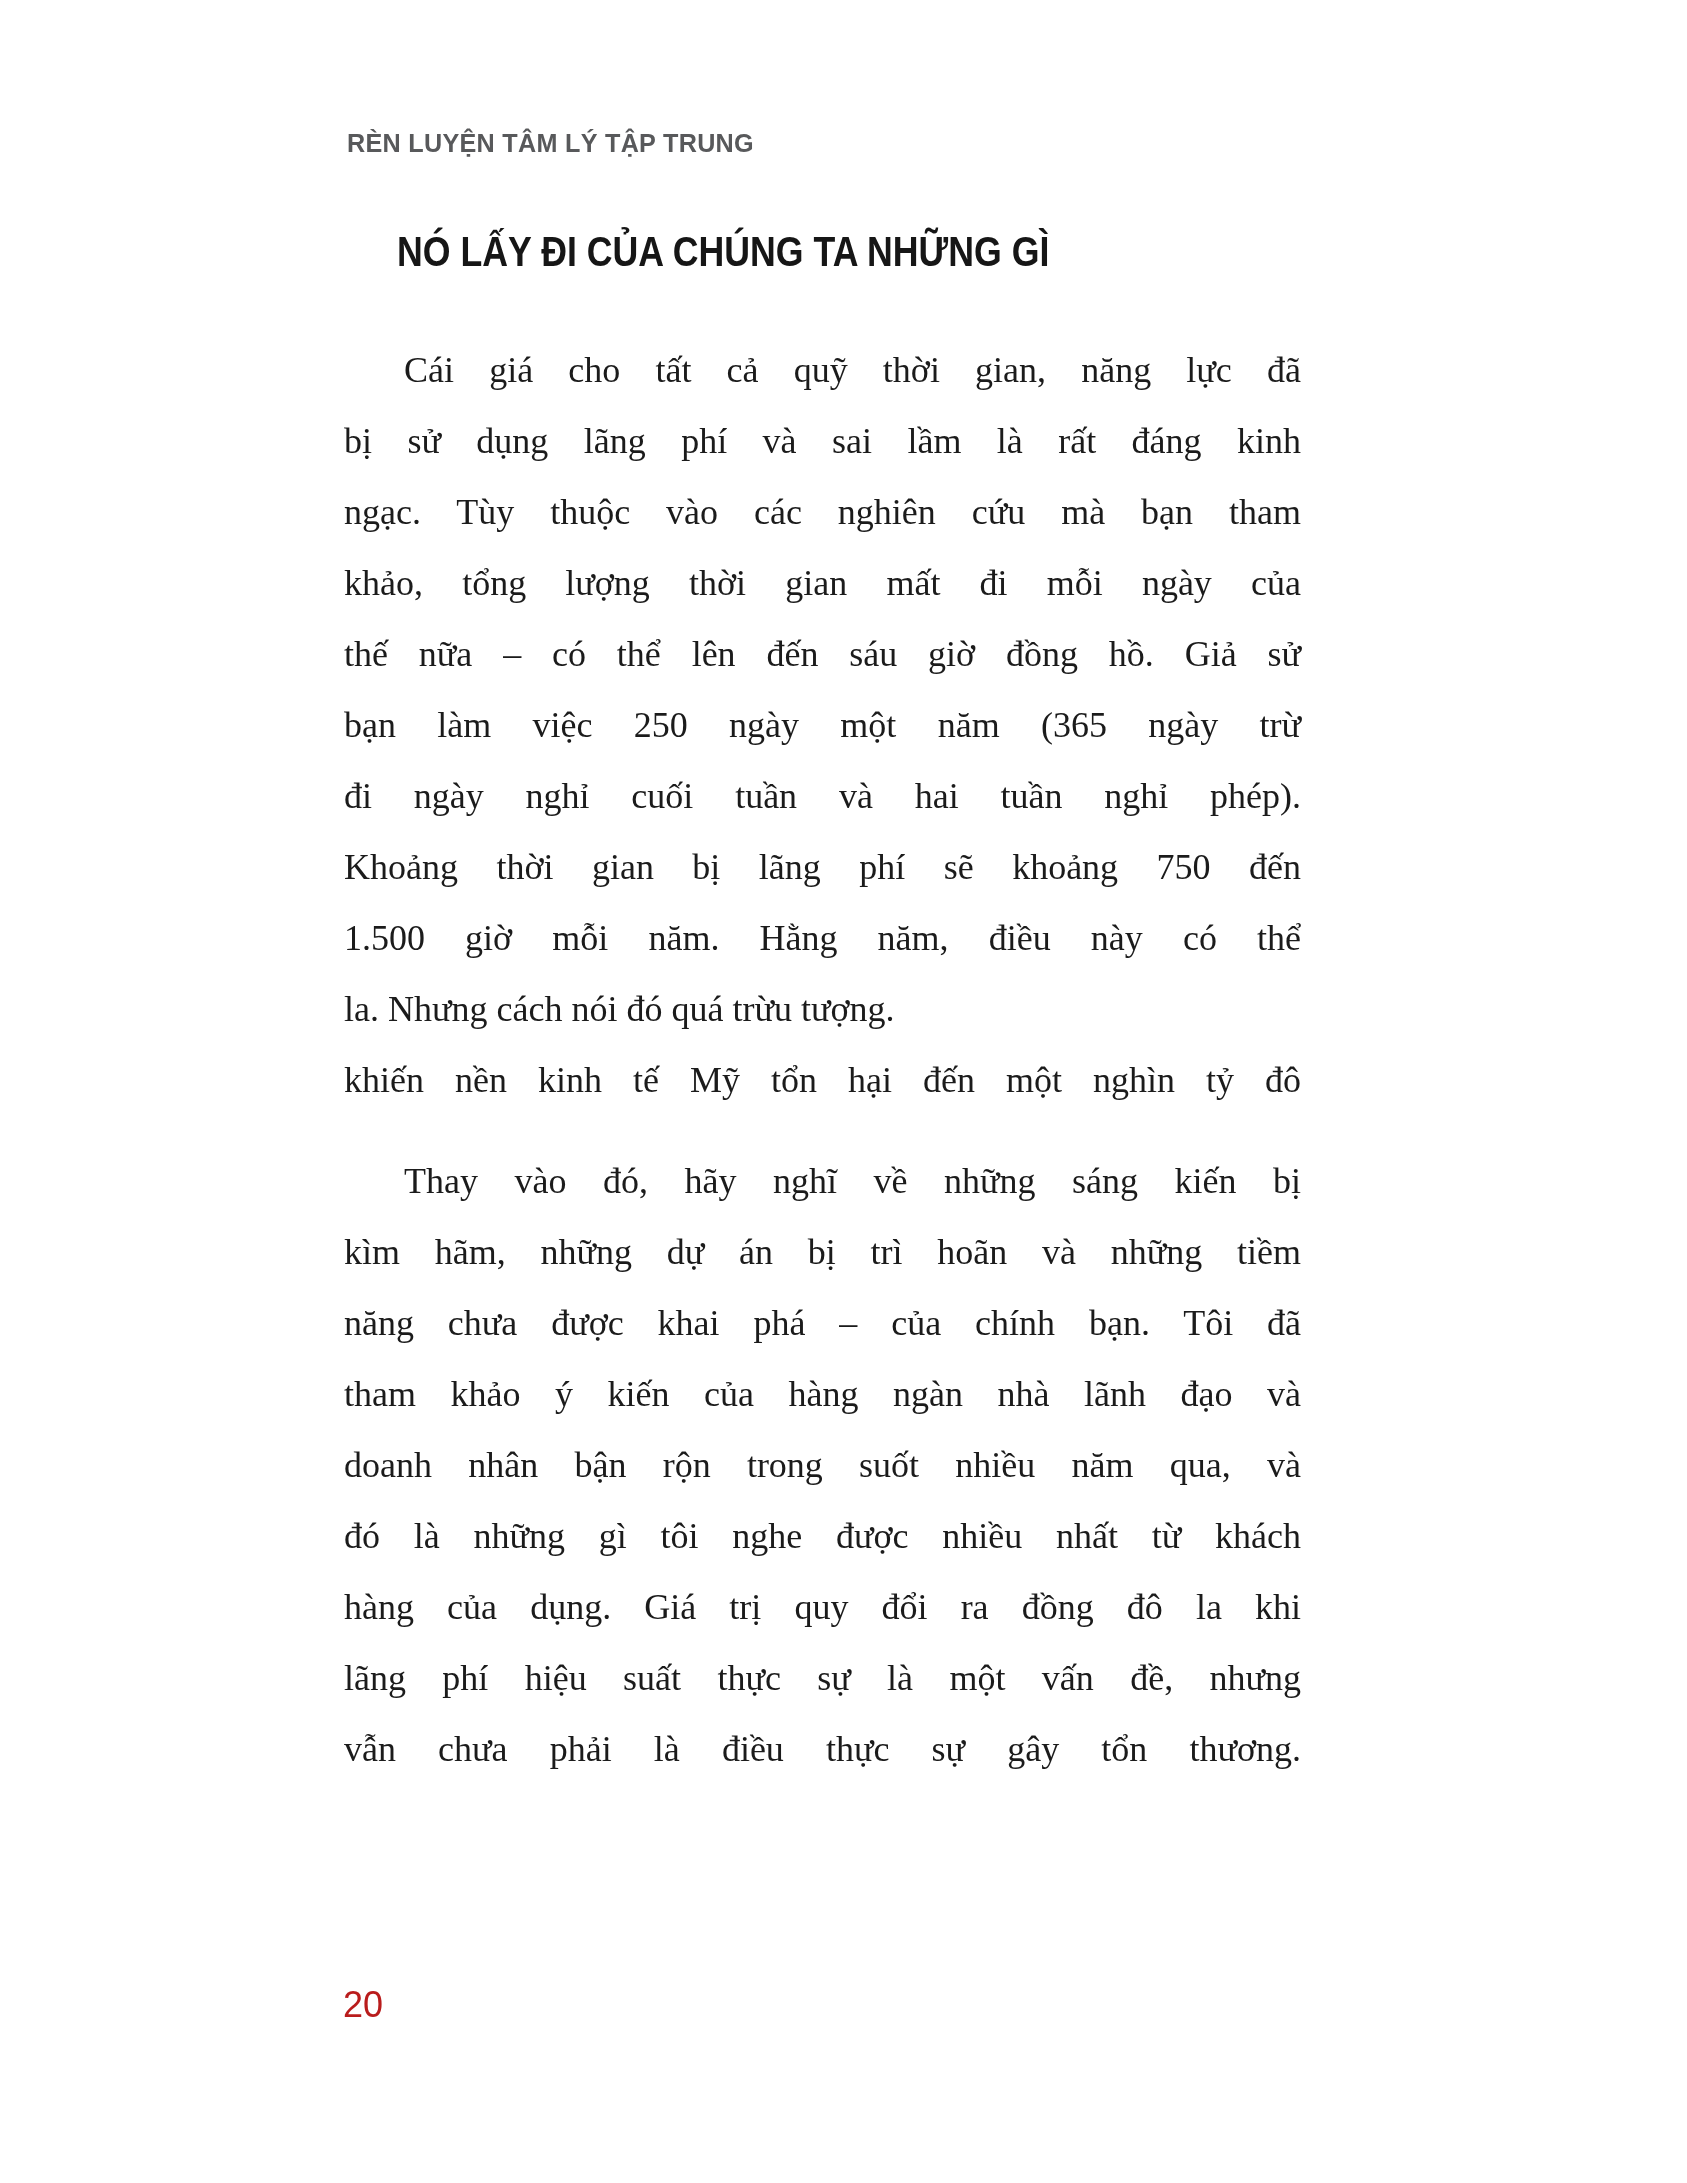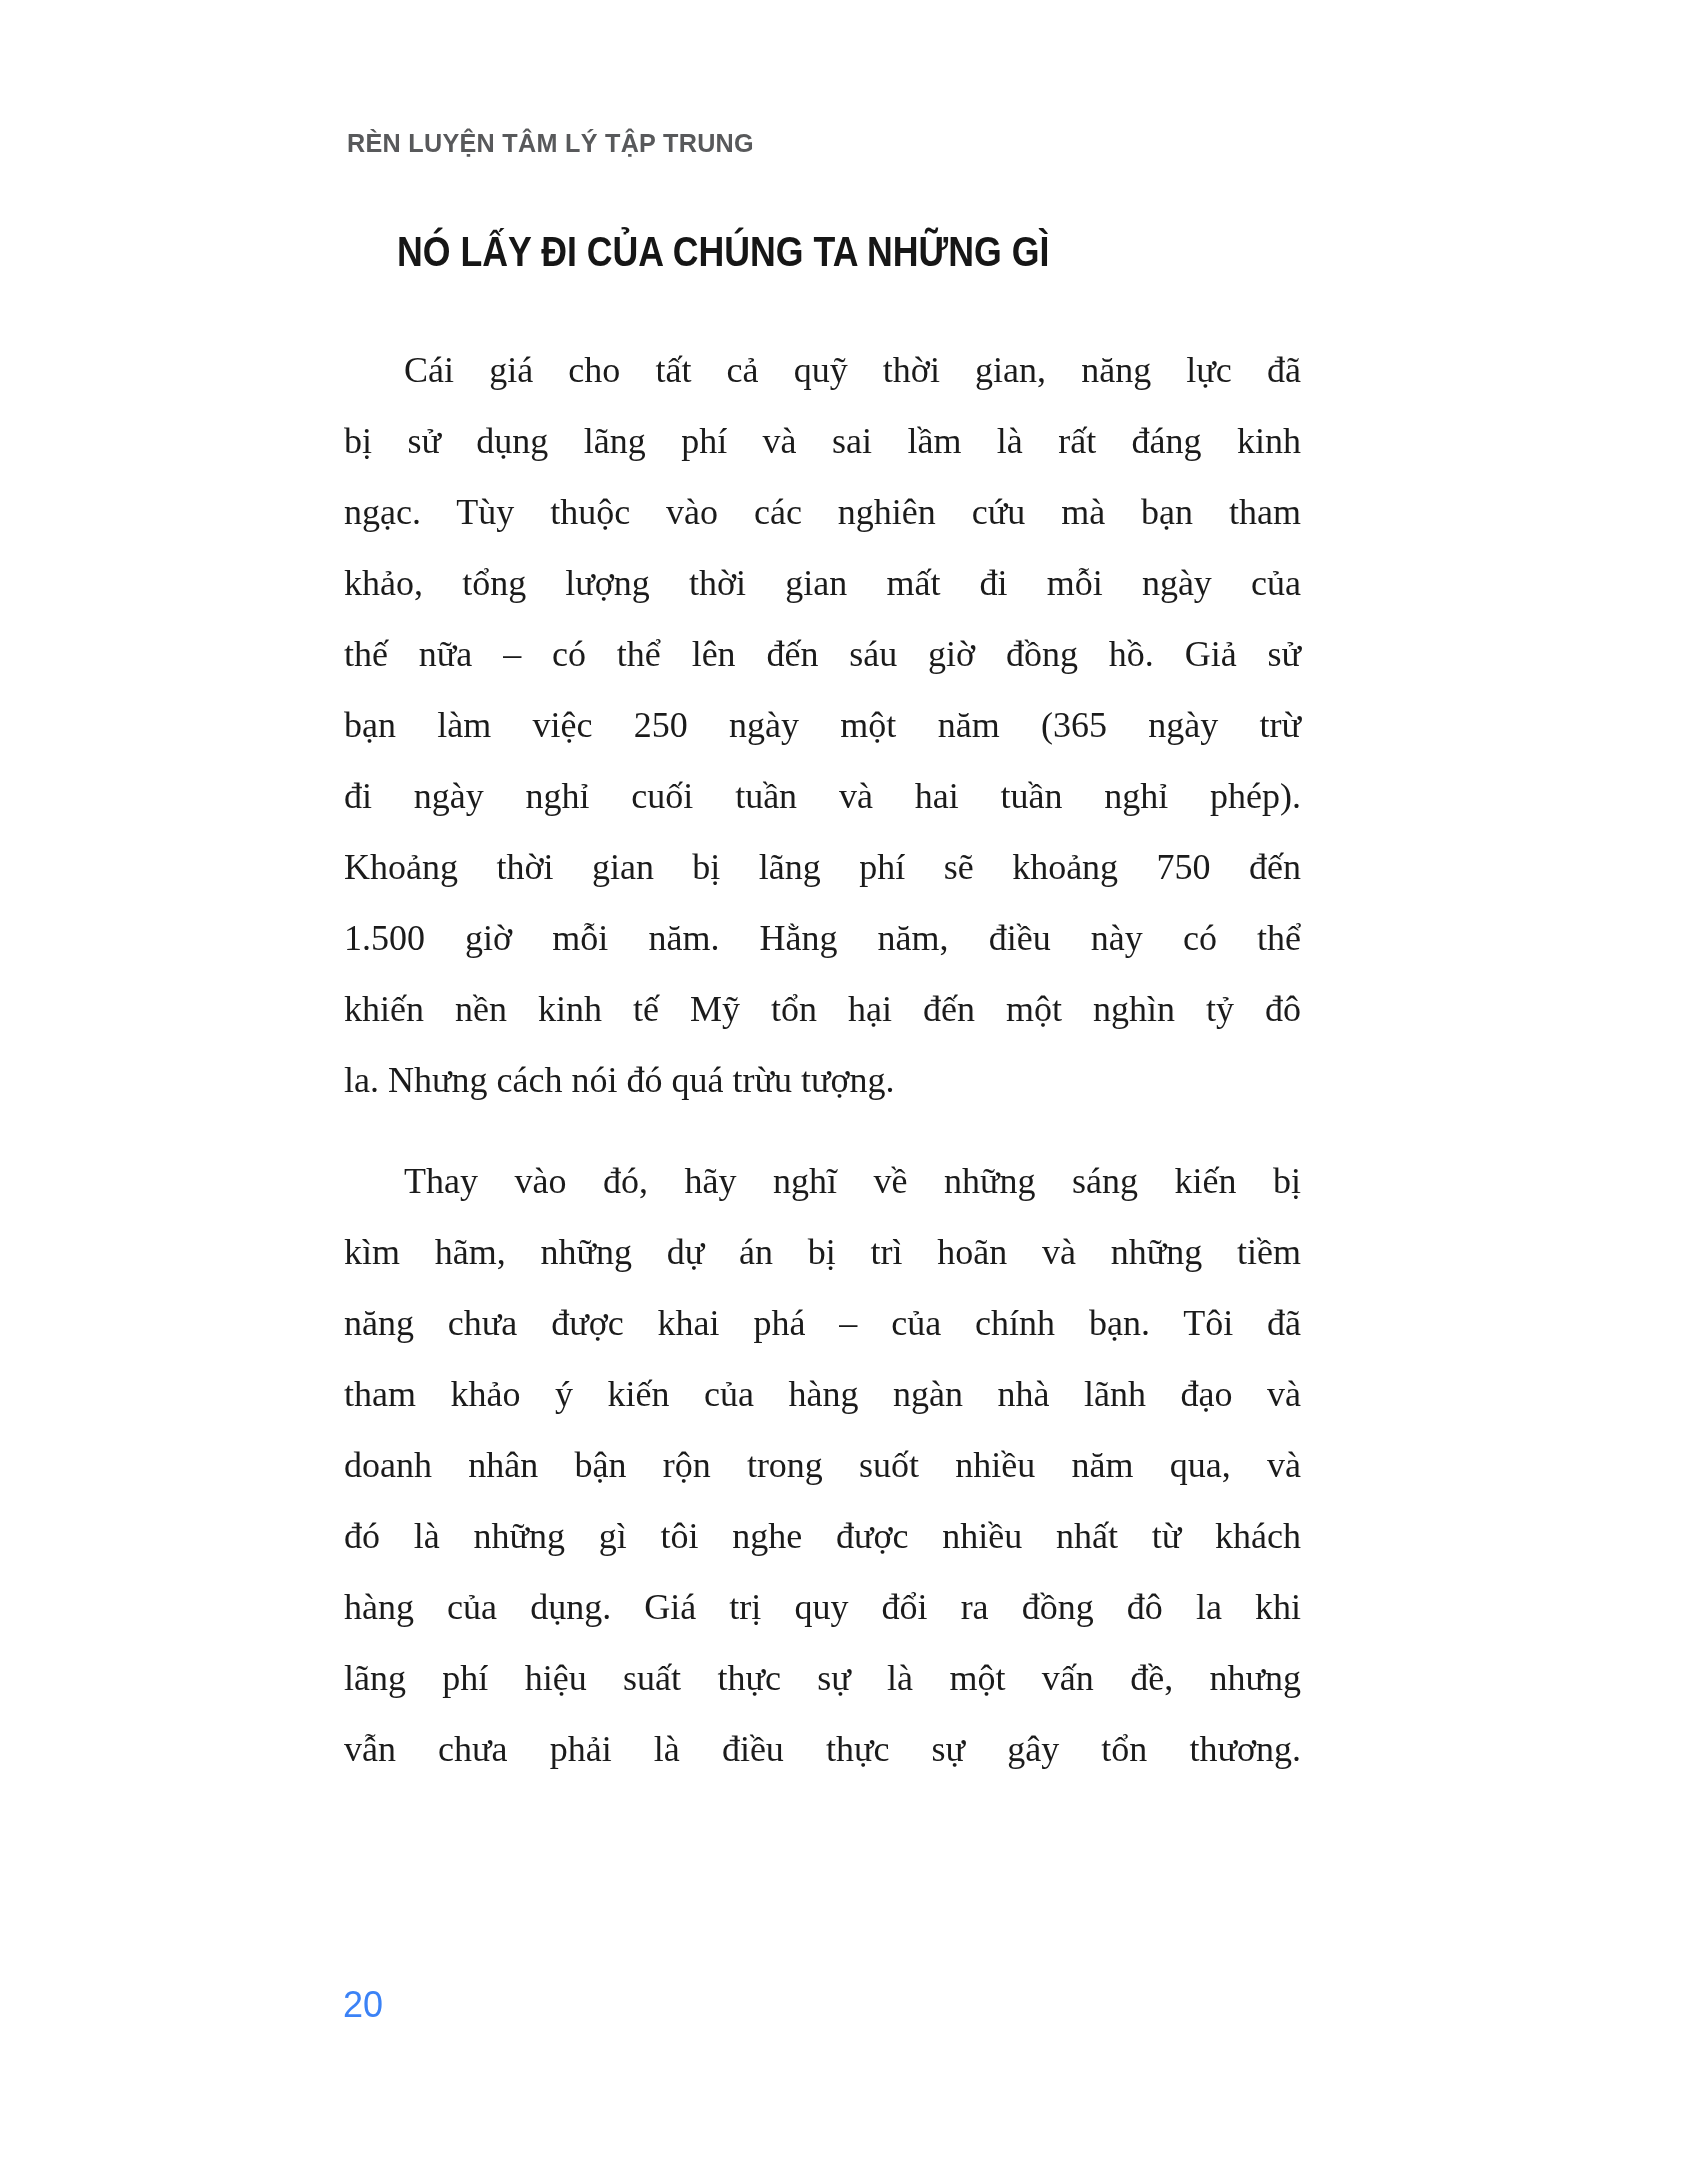--- a/index.html
+++ b/index.html
@@ -65,21 +65,21 @@
   .line.para-end { text-align-last: left; }
   .italic { }
   .page-number {
     position: absolute;
     left: 343px;
     top: 1986px;
     font-family: "Liberation Sans", "DejaVu Sans", sans-serif;
     font-weight: normal;
     font-size: 36px;
     line-height: 38px;
-    color: #3b82f6;
+    color: #b91c1c;
   }
 </style>
 </head>
 <body>
 
 <div class="page">
 
   <div class="running-header">RÈN LUYỆN TÂM LÝ TẬP TRUNG</div>
 
   <div class="section-heading">NÓ LẤY ĐI CỦA CHÚNG TA NHỮNG GÌ</div>
@@ -89,22 +89,22 @@
     <div class="paragraph first">
       <div class="line indent">Cái giá cho tất cả quỹ thời gian, năng lực đã</div>
       <div class="line">bị sử dụng lãng phí và sai lầm là rất đáng kinh</div>
       <div class="line">ngạc. Tùy thuộc vào các nghiên cứu mà bạn tham</div>
       <div class="line">khảo, tổng lượng thời gian mất đi mỗi ngày của</div>
       <div class="line">thế nữa – có thể lên đến sáu giờ đồng hồ. Giả sử</div>
       <div class="line">bạn làm việc 250 ngày một năm (365 ngày trừ</div>
       <div class="line">đi ngày nghỉ cuối tuần và hai tuần nghỉ phép).</div>
       <div class="line">Khoảng thời gian bị lãng phí sẽ khoảng 750 đến</div>
       <div class="line">1.500 giờ mỗi năm. Hằng năm, điều này có thể</div>
+      <div class="line para-end">la. Nhưng cách nói đó quá trừu tượng.</div>
       <div class="line">khiến nền kinh tế Mỹ tổn hại đến một nghìn tỷ đô</div>
-      <div class="line para-end">la. Nhưng cách nói đó quá trừu tượng.</div>
     </div>
 
     <div class="paragraph second">
       <div class="line indent">Thay vào đó, hãy nghĩ về những sáng kiến bị</div>
       <div class="line">kìm hãm, những dự án bị trì hoãn và những tiềm</div>
       <div class="line"><span>năng chưa được khai phá – </span><span class="italic">của chính bạn</span><span>. Tôi đã</span></div>
       <div class="line">tham khảo ý kiến của hàng ngàn nhà lãnh đạo và</div>
       <div class="line">doanh nhân bận rộn trong suốt nhiều năm qua, và</div>
       <div class="line">đó là những gì tôi nghe được nhiều nhất từ khách</div>
       <div class="line">hàng của dụng. Giá trị quy đổi ra đồng đô la khi</div>

